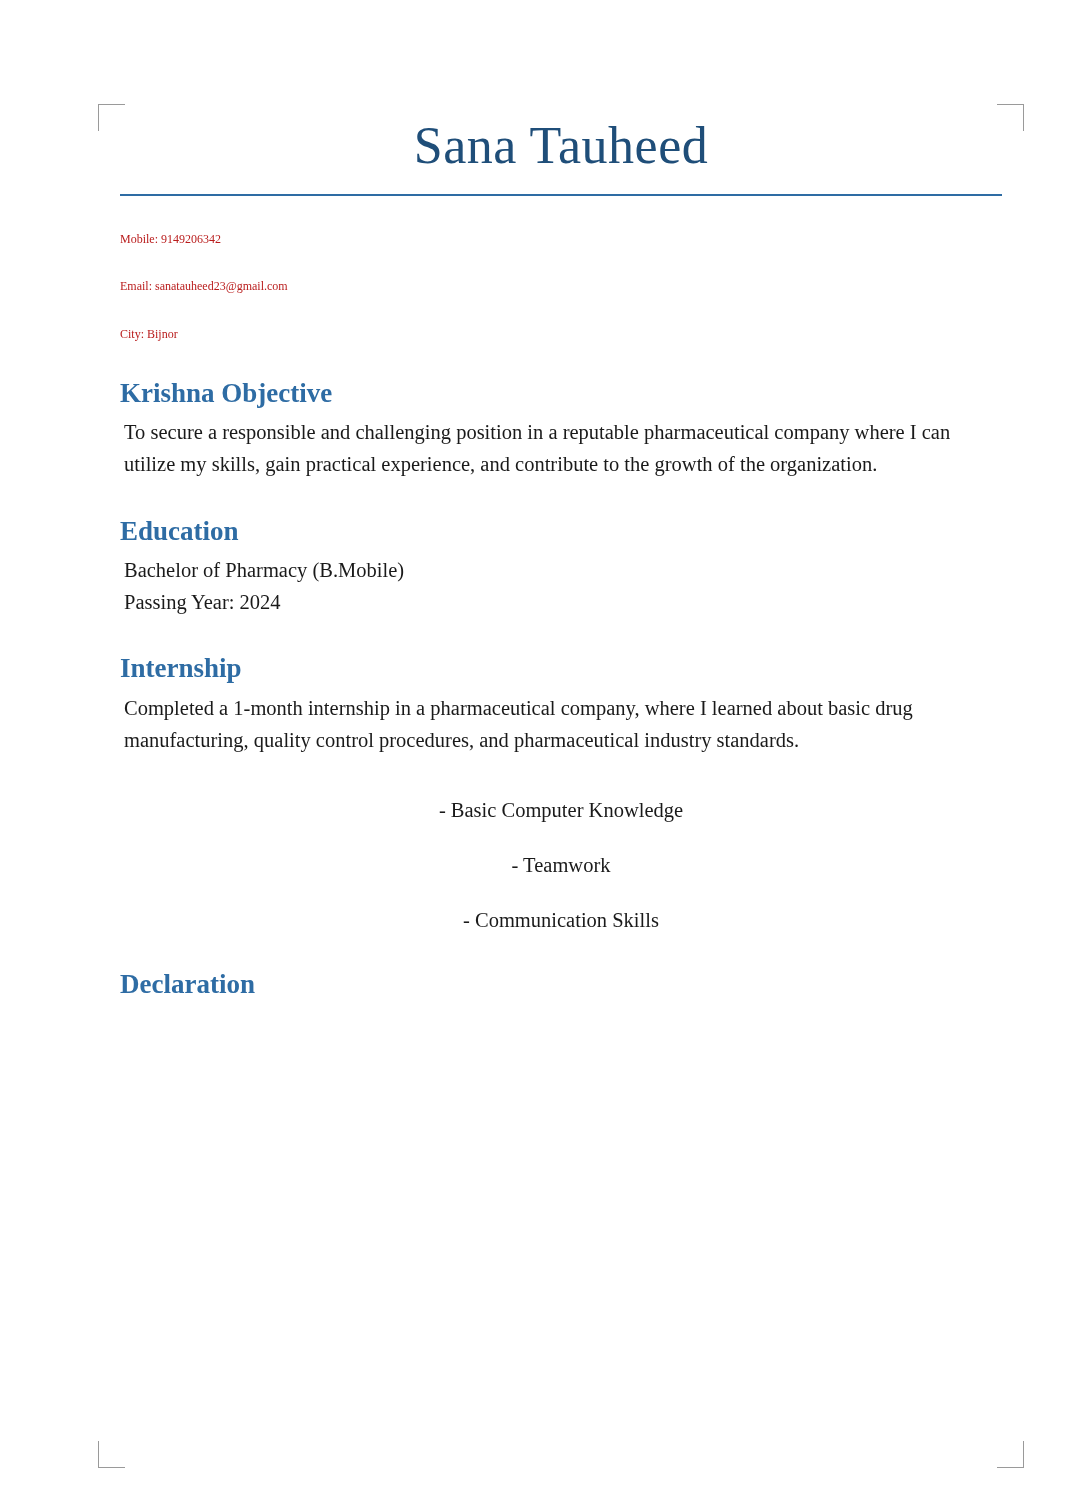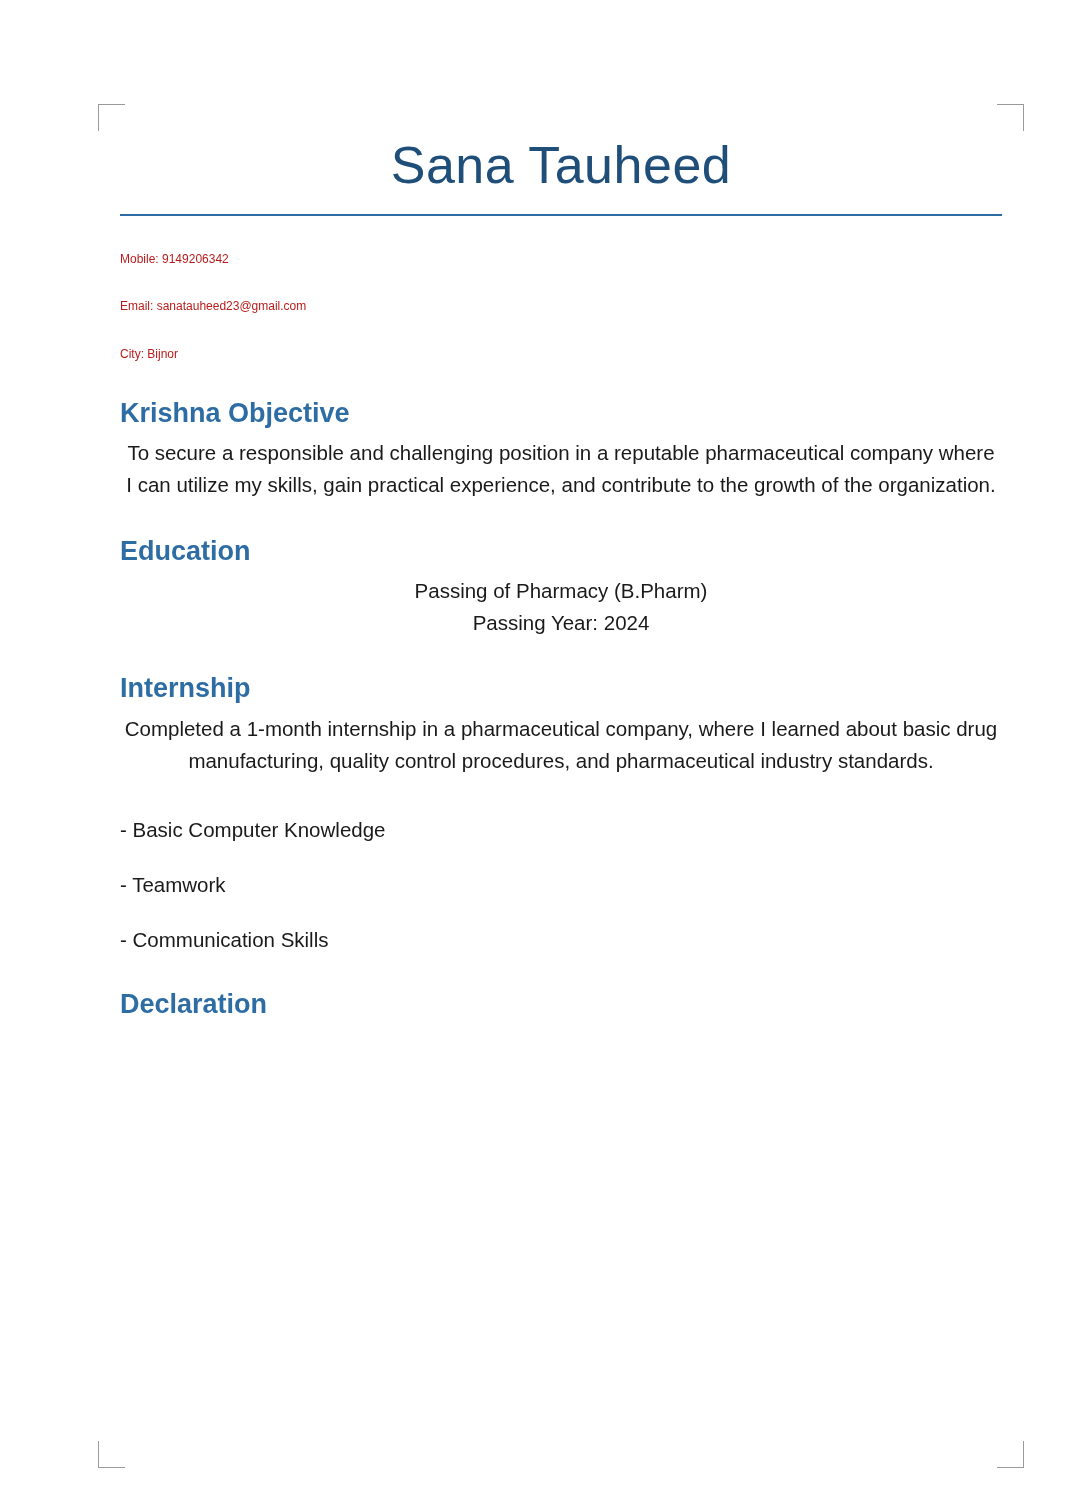--- a/index.html
+++ b/index.html
@@ -33,21 +33,22 @@
   }
   .crop.tl { left: 98px;  top: 104px;  border-left-width: 1.5px;  border-top-width: 1.5px; }
   .crop.tr { right: 56px; top: 104px;  border-right-width: 1.5px; border-top-width: 1.5px; }
   .crop.bl { left: 98px;  bottom: 18px; border-left-width: 1.5px;  border-bottom-width: 1.5px; }
   .crop.br { right: 56px; bottom: 18px; border-right-width: 1.5px; border-bottom-width: 1.5px; }
 
   .content {
     position: absolute;
     left: 120px;
     right: 78px;
-    top: 136px;
+    top: 116px;
+    font-family: Liberation Serif, serif;
   }
 
   .doc-name {
     text-align: center;
     font-size: 52px;
     font-weight: 400;
     color: #1f4e79;
     letter-spacing: 0.5px;
     line-height: 1.15;
     margin: 0 0 18px 0;
@@ -73,30 +74,30 @@
     font-weight: 700;
     color: #2e6ca4;
     margin: 0 0 8px 0;
     line-height: 1.2;
   }
   .section-body {
     font-size: 20.5px;
     line-height: 1.55;
     color: #1a1a1a;
     margin: 4px;
-    text-align: center;
   }
   .section-body .line {
     display: block;
   }
   .bullet-line {
     font-size: 20.5px;
     line-height: 1.4;
     color: #1a1a1a;
     margin: 0 0 26px 0;
+    text-align: center;
   }
   .bullet-line:last-child { margin-bottom: 0; }
 
   .spacer-sm { height: 6px; }
 </style>
 </head>
 <body>
 
 <div class="page">
 
@@ -115,21 +116,21 @@
     <p class="contact-line">City: Bijnor</p>
 
     <div class="section">
       <h2 class="section-title">Krishna Objective</h2>
       <p class="section-body">To secure a responsible and challenging position in a reputable pharmaceutical company where I can utilize my skills, gain practical experience, and contribute to the growth of the organization.</p>
     </div>
 
     <div class="section">
       <h2 class="section-title">Education</h2>
       <p class="section-body">
-        <span class="line">Passing of Pharmacy (B.Pharm)</span>
+        <span class="line">Bachelor of Pharmacy (B.Mobile)</span>
         <span class="line">Passing Year: 2024</span>
       </p>
     </div>
 
     <div class="section">
       <h2 class="section-title">Internship</h2>
       <p class="section-body">Completed a 1-month internship in a pharmaceutical company, where I learned about basic drug manufacturing, quality control procedures, and pharmaceutical industry standards.</p>
     </div>
 
     <div class="section">

